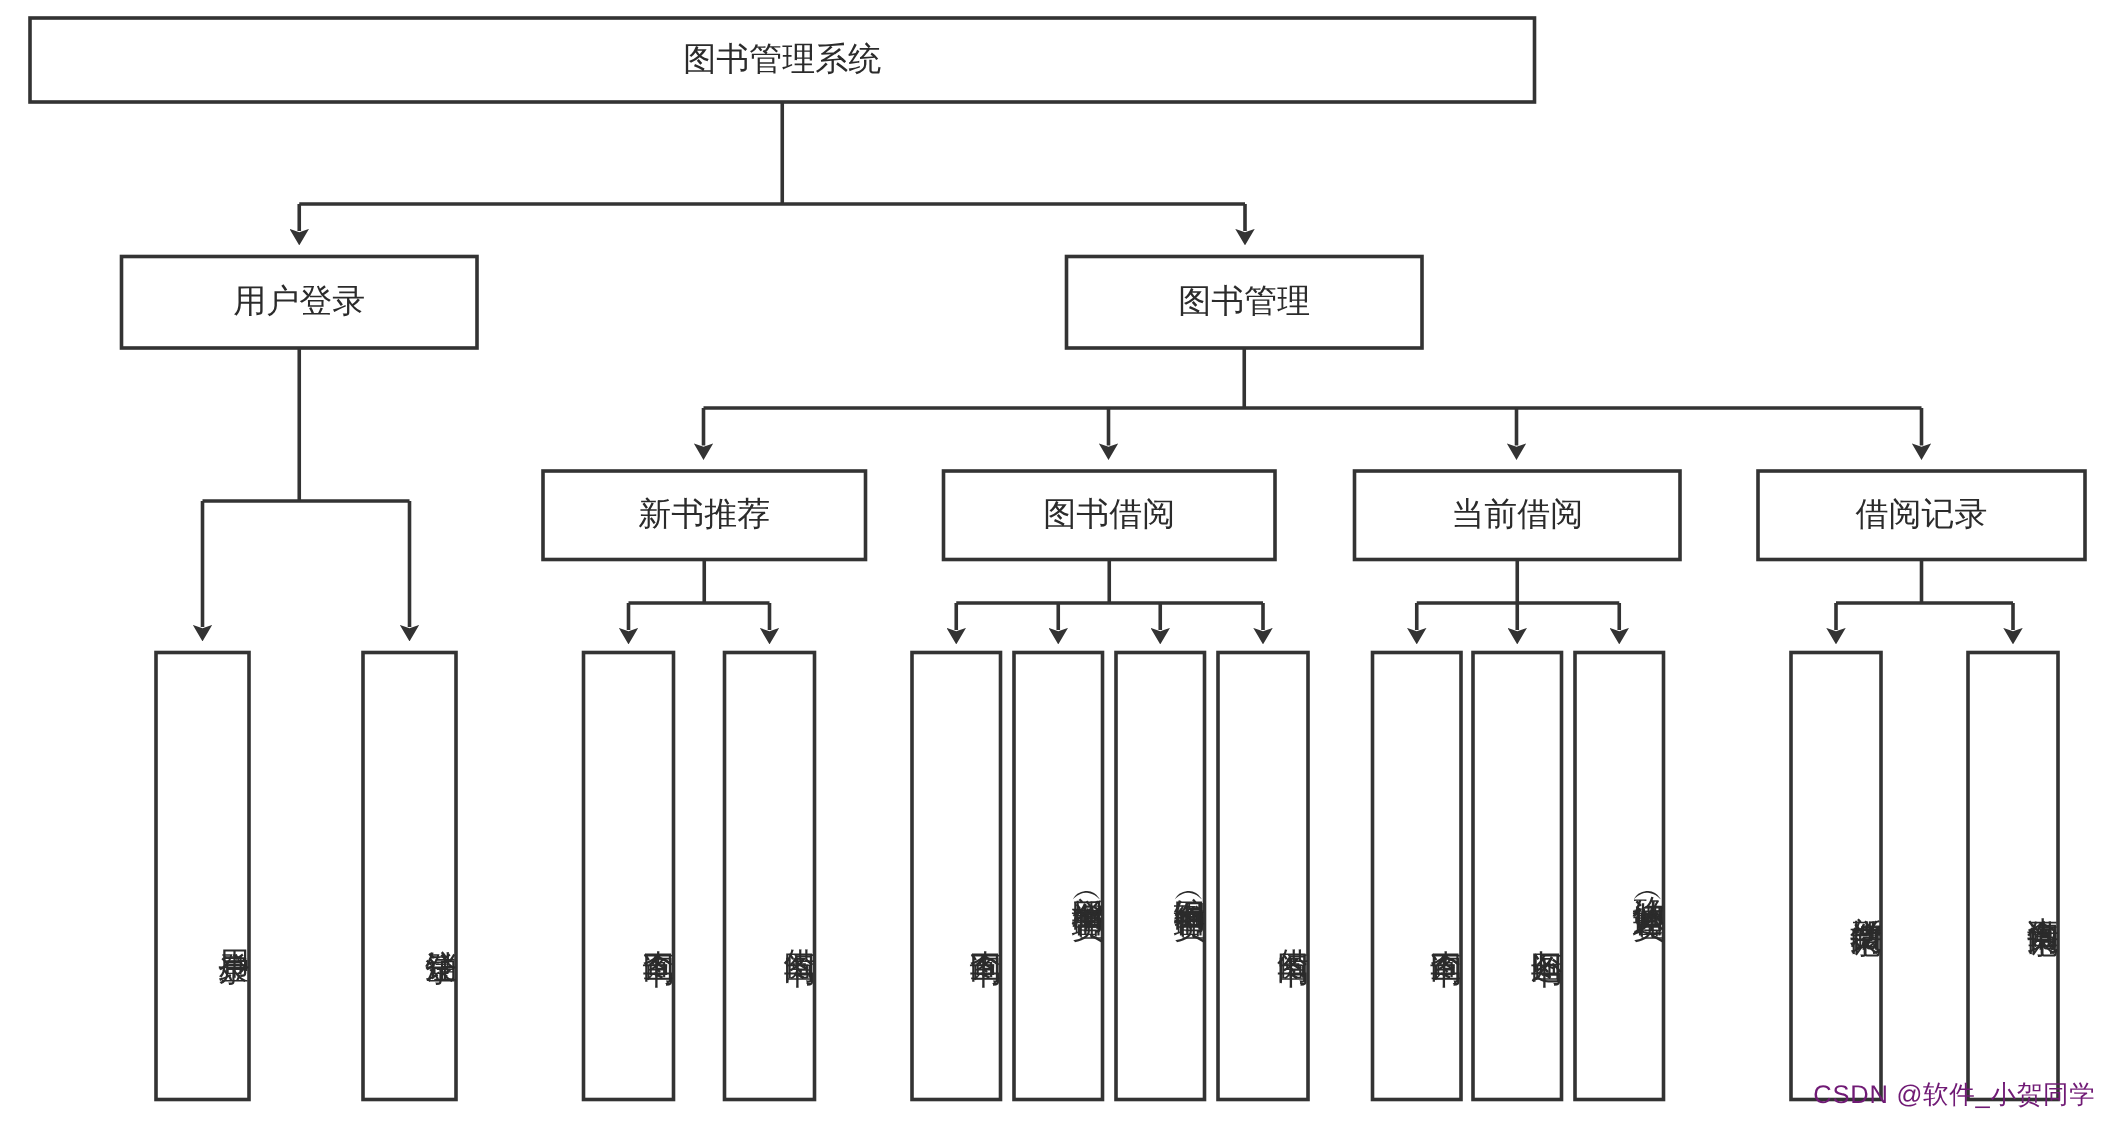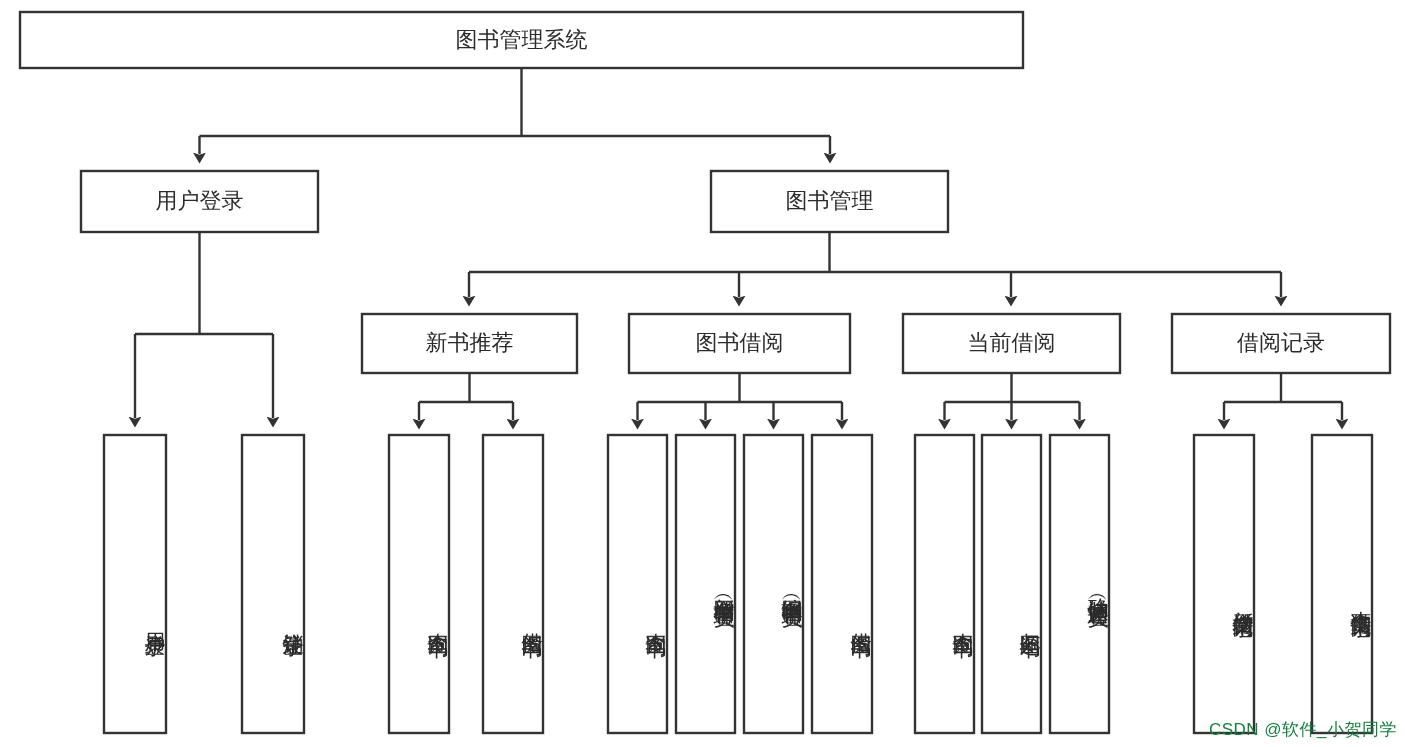--- a/index.html
+++ b/index.html
@@ -28,21 +28,21 @@
     line-height:1.05;
     letter-spacing:1.5px;
     color:#2b2b2b;
     white-space:nowrap;
     pointer-events:none;
   }
   .watermark{
     position:absolute;
     right:8px;bottom:6px;
     font-size:17px;
-    color:#15803d;
+    color:#701a75;
     letter-spacing:0.5px;
     font-family:"Liberation Sans","DejaVu Sans",sans-serif;
     white-space:nowrap;
   }
 </style>
 </head>
 <body>
 
 <div id="diagram-root">
 

